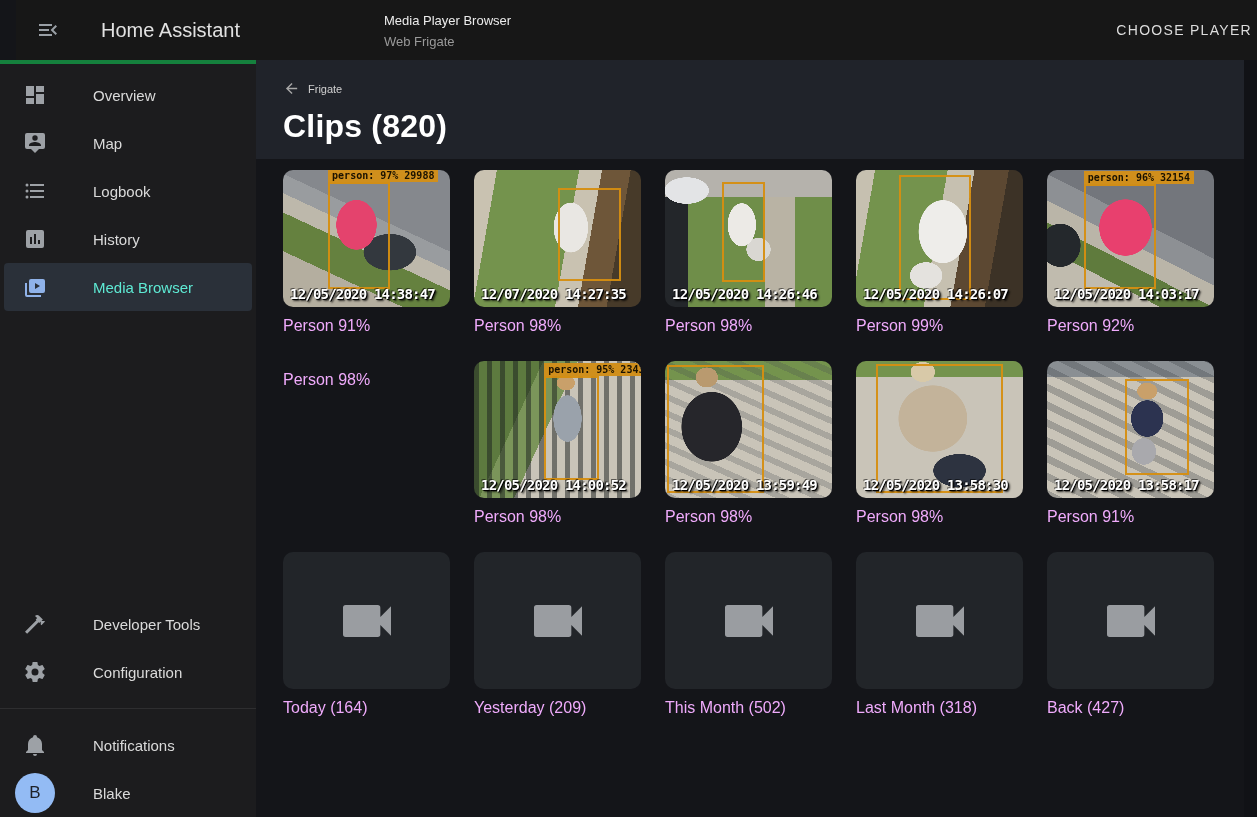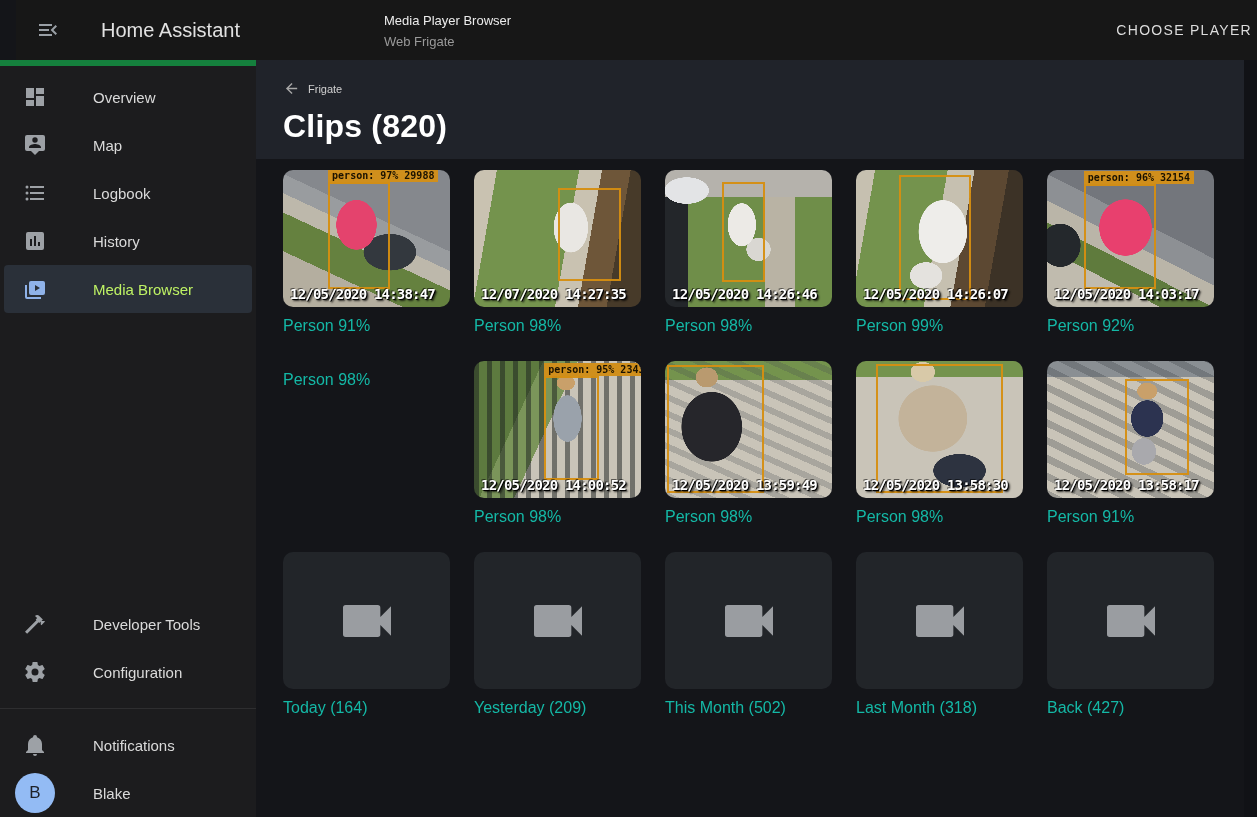--- a/index.html
+++ b/index.html
@@ -16,26 +16,26 @@
   .page-block { margin-left:144px; display:flex; flex-direction:column; justify-content:center; }
   .page-title { font-size:13px; line-height:24px; color:#ececec; font-weight:400; }
   .page-subtitle { font-size:13px; line-height:18px; color:#9a9a9a; }
   .appbar-spacer { flex:1; }
   .choose-player { margin-right:13px; padding:9px 8px; border:none; background:transparent;
                    color:#dcdcdc; font-size:14px; font-weight:500; letter-spacing:1.3px;
                    text-transform:uppercase; cursor:pointer; font-family:inherit; }
 
   
   .sidebar { position:absolute; top:60px; left:0; width:256px; height:757px; background:#1c1c1e;
-             border-top:6px solid #15803d; display:flex; flex-direction:column; padding-top:7px; z-index:20; }
+             border-top:4px solid #15803d; display:flex; flex-direction:column; padding-top:7px; z-index:20; }
   .side-item { display:flex; align-items:center; height:48px; padding-left:19px; margin:0 4px;
                border-radius:4px; color:#dadada; text-decoration:none; cursor:pointer; }
   .side-item .s-icon { width:24px; height:24px; color:#9da1a6; margin-right:46px; flex:none; }
   .side-item .s-label { font-size:15px; font-weight:500; }
-  .side-item.selected { background:#2a3039; color:#bef264; }
+  .side-item.selected { background:#2a3039; color:#5eead4; }
   .side-item.selected .s-icon { color:#8fb2e9; }
   .side-spacer { flex:1; }
   .side-divider { height:1px; background:#2e2e30; margin:12px 0; }
   .avatar { width:40px; height:40px; border-radius:50%; background:#93bbf4; color:#1d2127;
             display:flex; align-items:center; justify-content:center; font-size:17px; margin-left:11px;
             margin-right:38px; flex:none; font-weight:400; }
   .user-item { padding-left:0; }
 
   
   .main { position:absolute; top:60px; left:256px; width:1001px; height:757px; background:#141519; }
@@ -43,21 +43,21 @@
   .breadcrumb { display:inline-flex; align-items:center; gap:8px; color:#d0d0d0; font-size:11px;
                 cursor:pointer; text-decoration:none; }
   .breadcrumb .b-icon { width:17px; height:17px; color:#a7a7a7; display:inline-flex; }
   .main-title { margin-top:7px; font-size:32px; font-weight:700; color:#ffffff; letter-spacing:0.2px; }
 
   .grid { display:grid; grid-template-columns:repeat(5,167px); column-gap:24px; row-gap:26px;
           padding:11px 27px 0 27px; }
   .media-item { cursor:pointer; }
   .thumb { position:relative; width:167px; height:137px; border-radius:10px; overflow:hidden;
            background-color:#9aa0a0; }
-  .caption { margin-top:9px; font-size:16px; color:#14b8a6; line-height:19px;
+  .caption { margin-top:9px; font-size:16px; color:#f0abfc; line-height:19px;
              white-space:nowrap; overflow:hidden; }
   .bbox { position:absolute; border:2px solid rgba(214,142,16,0.95); }
   .det { position:absolute; top:-15px; left:-2px; background:#d08f1c; color:#1a1200;
          font:700 10px "DejaVu Sans Mono", monospace; padding:1px 4px; white-space:nowrap; }
   .ts { position:absolute; left:7px; bottom:5px; font:700 14px "DejaVu Sans Mono", monospace;
         color:#fff; letter-spacing:-0.8px; white-space:nowrap;
         text-shadow:1px 1px 0 #000, -1px -1px 0 rgba(0,0,0,.55), 2px 2px 2px rgba(0,0,0,.8); }
   .folder { background-color:#222529; display:flex; align-items:center; justify-content:center; }
   .folder .f-icon { width:64px; height:64px; color:#9a9da1; }
 

